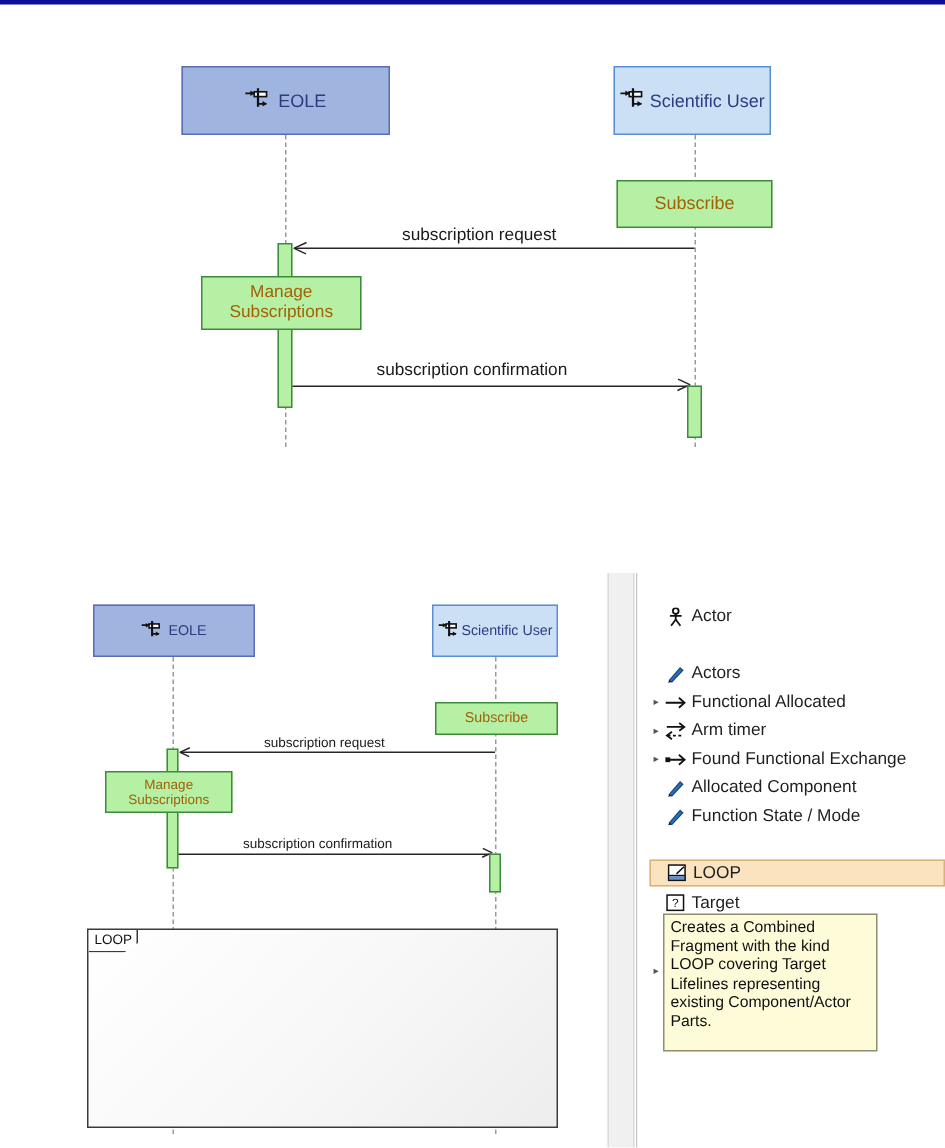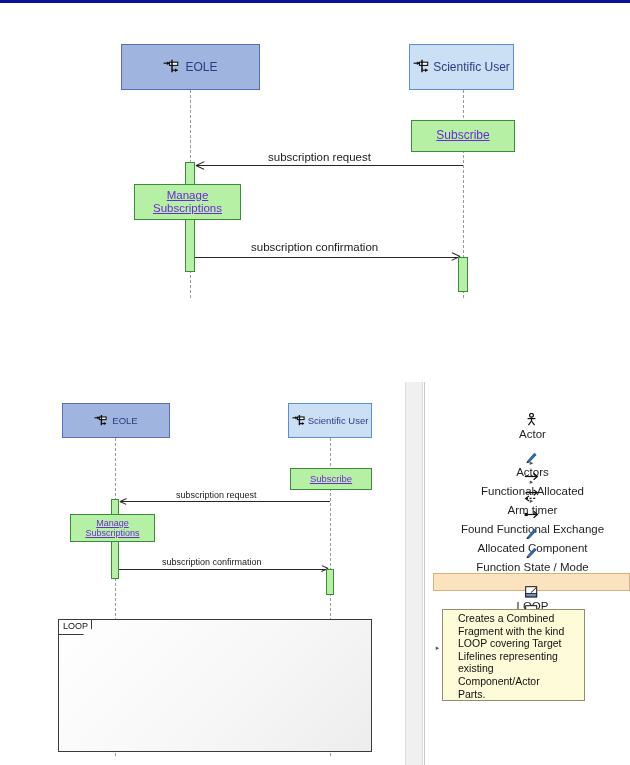--- a/index.html
+++ b/index.html
@@ -15,21 +15,21 @@
   .lifeline-head{
     position:absolute;box-sizing:border-box;display:flex;align-items:center;
     justify-content:center;text-align:center;white-space:nowrap;
   }
   .lifeline-head .hdr-label{color:#2b3c80;}
   .lifeline-line{position:absolute;border-left:1px dashed #9a9a9a;}
   .exec-bar{position:absolute;box-sizing:border-box;background:#b6f0a4;border:1px solid #3c8a3c;}
   .func-box{
     position:absolute;box-sizing:border-box;background:#b6f0a4;border:1px solid #3c8a3c;
     display:flex;align-items:center;justify-content:center;text-align:center;
-    color:#6d28d9;line-height:1.12;text-decoration:underline;
+    color:#a16207;line-height:1.12;
   }
   .msg-line{position:absolute;height:0;border-top:1px solid #262626;}
   .msg-label{position:absolute;white-space:nowrap;color:#1a1a1a;}
 
   
   .ah{position:absolute;}
   .ah i{position:absolute;display:block;width:9px;height:0;border-top:1px solid #262626;transform-origin:0 0;}
 
   
   .part-icon{position:absolute;}
@@ -50,30 +50,30 @@
     position:absolute;box-sizing:border-box;background:#ffffff;
     border-right:1px solid #3a3a3a;border-bottom:1px solid #3a3a3a;
     font-size:9px;line-height:13px;padding:0 4px;color:#111;
     clip-path:polygon(0 0,100% 0,100% 58%,72% 100%,0 100%);
   }
 
   
   .palette{position:absolute;left:425px;top:0;width:205px;height:383px;background:#ffffff;}
   .pal-item{
     position:absolute;left:8px;width:197px;height:18px;
-    display:flex;align-items:center;font-size:11.5px;color:#1f1f1f;white-space:nowrap;flex-direction:column;
+    display:flex;align-items:center;font-size:11.5px;color:#1f1f1f;white-space:nowrap;
   }
   .pal-item.selected{background:#fbe3c0;border:1px solid #d8b27a;box-sizing:border-box;}
   .twisty{width:9px;flex:0 0 9px;text-align:center;font-size:7px;color:#555;line-height:1;}
   .pal-ico{width:17px;flex:0 0 17px;display:flex;align-items:center;justify-content:center;}
   .pal-txt{padding-left:2px;}
 
   .tooltip{
     position:absolute;box-sizing:border-box;background:#fdfbd8;border:1px solid #8f8f70;
-    font-size:10.5px;line-height:12.6px;color:#101010;padding:2px 15px;white-space:pre-line;
+    font-size:10.5px;line-height:12.6px;color:#101010;padding:2px 4px;white-space:pre-line;
   }
 
   .hdr-top{font-size:12px;}
   .hdr-bot{font-size:9.5px;}
 </style>
 </head>
 <body>
 
 <div class="topbar"></div>
 

